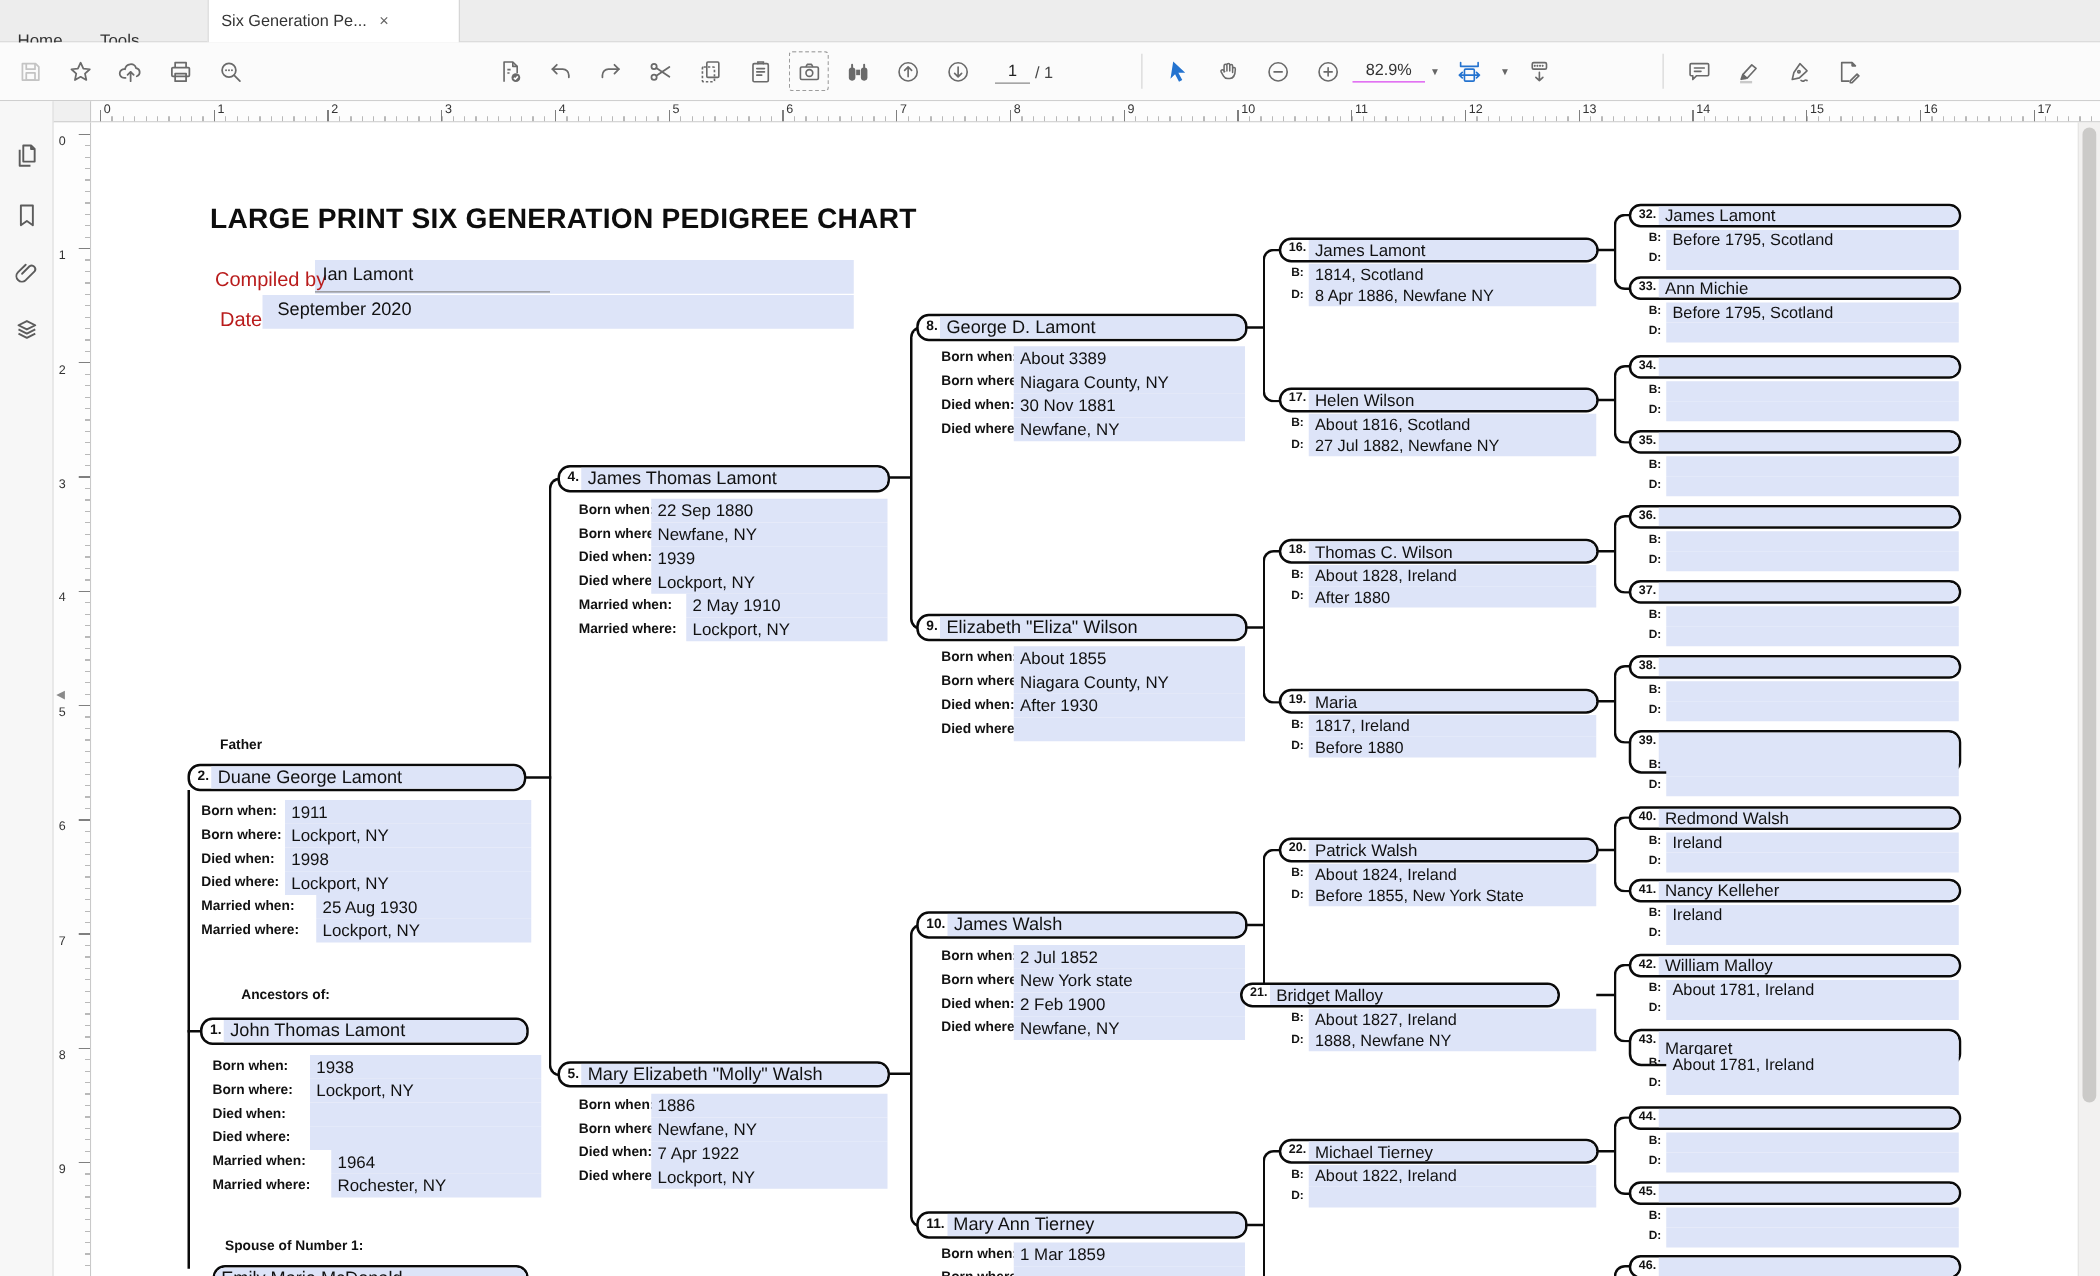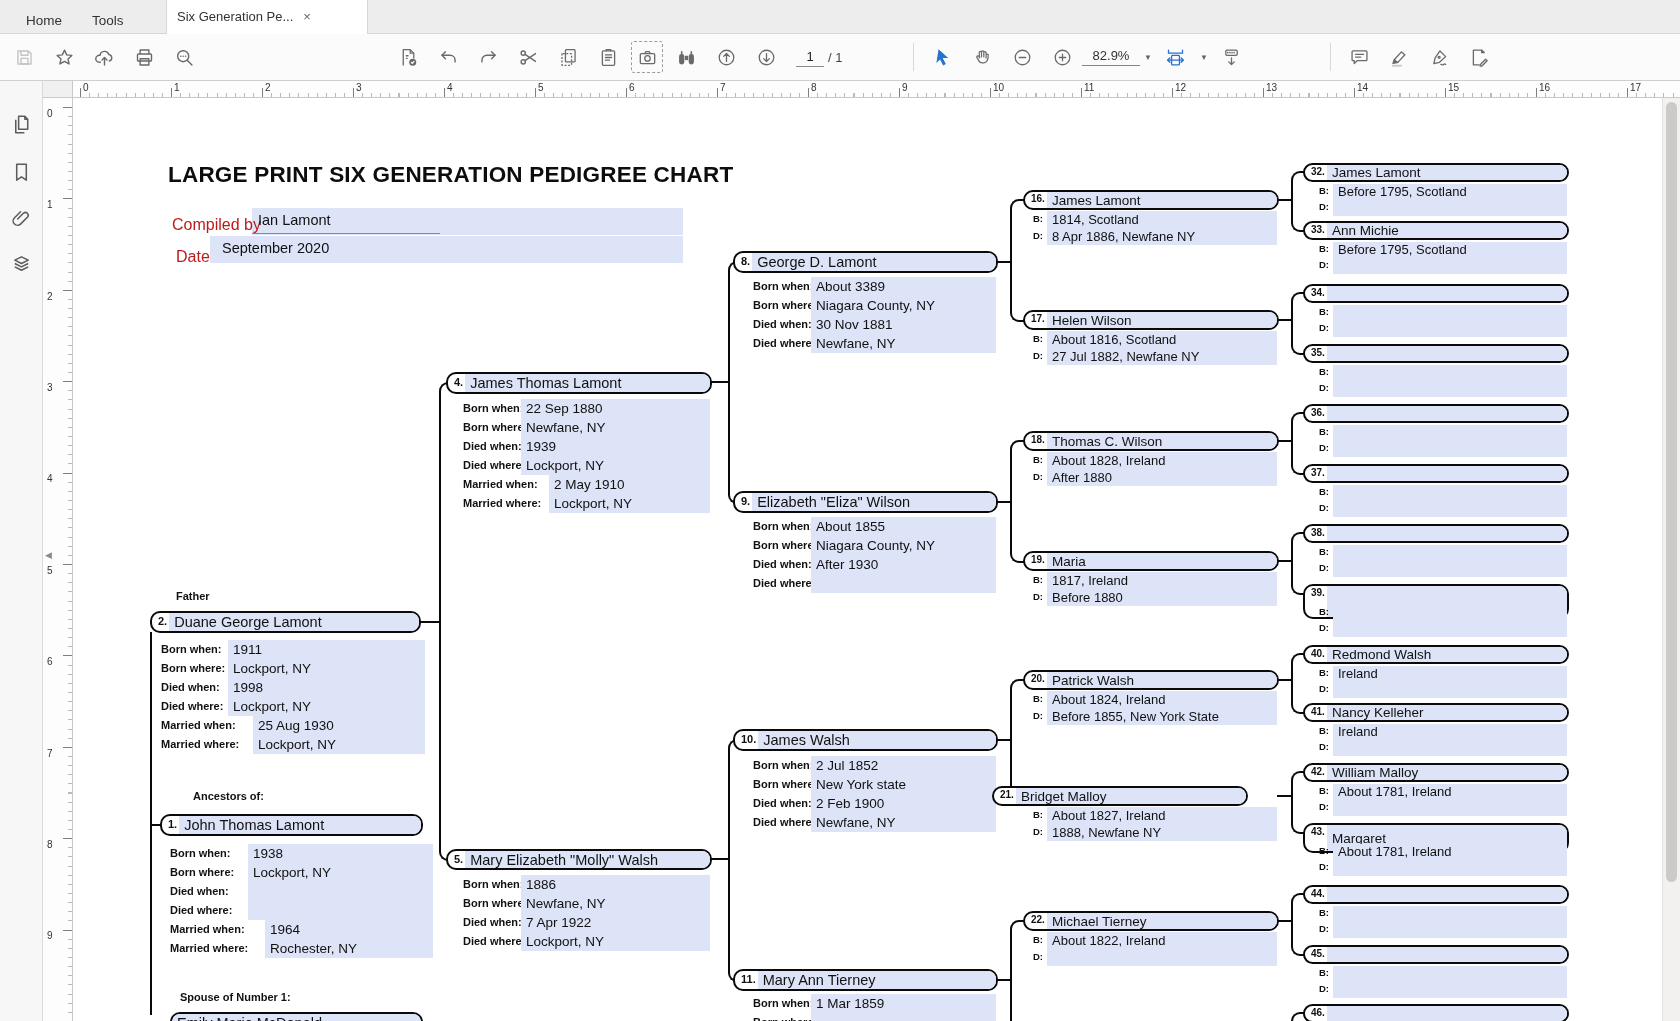--- a/index.html
+++ b/index.html
@@ -1,20 +1,20 @@
 <!DOCTYPE html>
 <html><head>
 <meta charset="utf-8">
 <style>
   html,body{margin:0;padding:0;width:1680px;height:1021px;overflow:hidden;
     font-family:"Liberation Sans","DejaVu Sans",sans-serif;background:#fff;position:relative;}
   *{box-sizing:border-box;}
   
   .tabbar{position:absolute;left:0;top:0;width:1680px;height:34px;background:#ededed;border-bottom:1px solid #d6d6d6;}
-  .tab{position:absolute;top:4px;height:34px;line-height:34px;font-size:13.5px;color:#333;padding:0 26px;cursor:default;}
+  .tab{position:absolute;top:16px;height:34px;line-height:34px;font-size:13.5px;color:#333;padding:0 14px;cursor:default;}
   .doctab{position:absolute;top:0;height:34px;line-height:34px;background:#fff;border-left:1px solid #d6d6d6;border-right:1px solid #d6d6d6;
     font-size:13px;color:#333;padding:0 10px;display:flex;align-items:center;gap:10px;}
   .doctab .x{color:#666;font-size:13px;}
   .toolbar{position:absolute;left:0;top:34px;width:1680px;height:47px;background:#fbfbfb;border-bottom:1px solid #cfcfcf;}
   .tgrp{position:absolute;top:0;height:46px;display:flex;align-items:center;}
   .tb{width:34px;height:34px;display:flex;align-items:center;justify-content:center;color:#6a6a6a;margin:0 3px;border-radius:3px;}
   .tb svg{width:21px;height:21px;}
   .tb.dis{color:#c4c4c4;}
   .tb.dash{border:1px dashed #9c9c9c;width:32px;height:32px;}
   .sep{width:1px;height:28px;background:#d8d8d8;margin:0 8px;}

